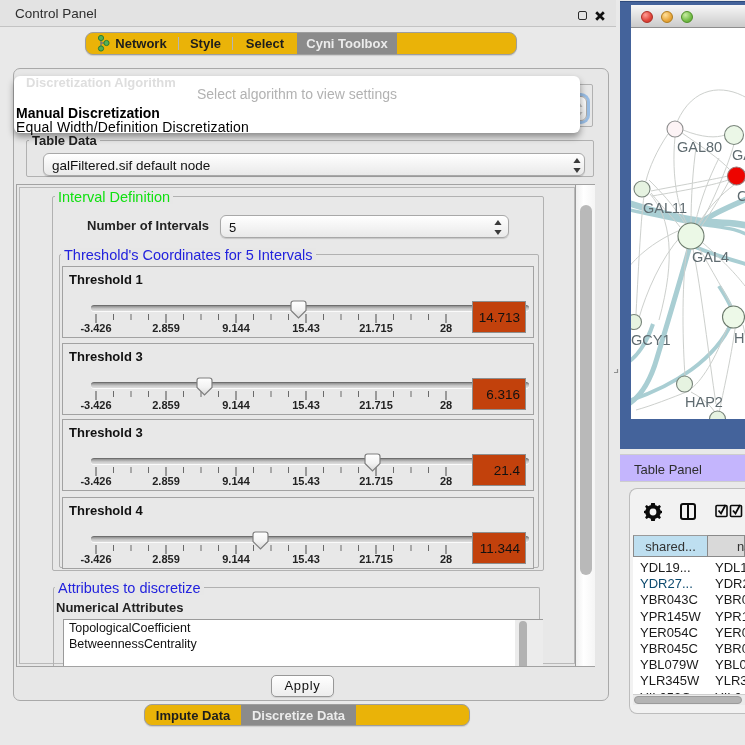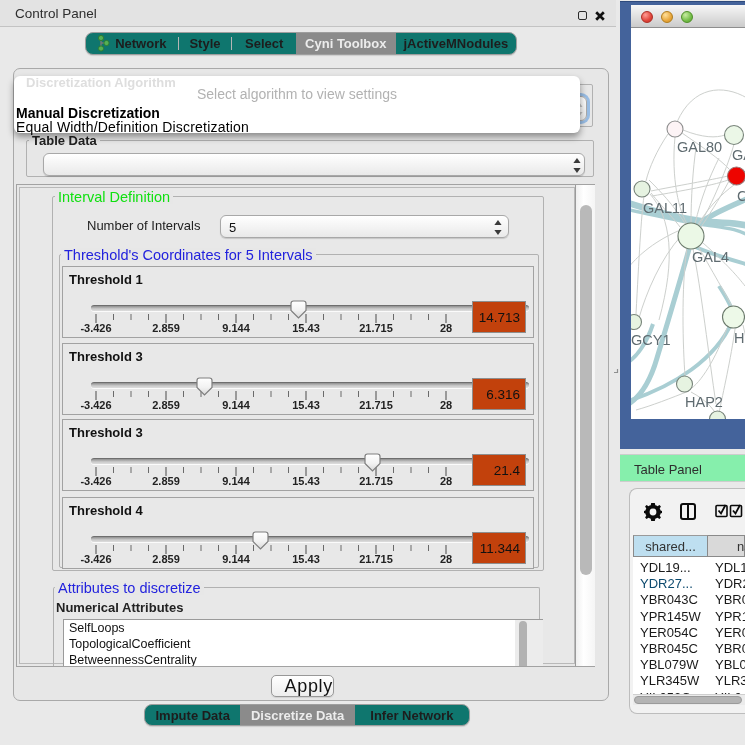--- a/index.html
+++ b/index.html
@@ -6,21 +6,21 @@
 html,body { width:745px; height:745px; overflow:hidden; }
 body { font-family:"Liberation Sans", sans-serif; background:#e9e9e9; position:relative; font-size:13px; color:#222; }
 .abs { position:absolute; }
 
 
 #titlebar { left:0; top:0; width:616px; height:27px; background:#e3e3e3; border-bottom:1px solid #c3c3c3; }
 #titlebar .t { position:absolute; left:15px; top:6px; font-size:13.5px; color:#2e2e2e; }
 #float-ico { left:577.5px; top:10.5px; width:9.5px; height:9.5px; border:1.9px solid #2b2b2b; border-radius:2px; }
 
 
-.tabgroup { height:23px; background:#0f766e; border:1px solid #9e9e9e; border-radius:8px; display:flex; align-items:center; box-shadow:0 1px 1px rgba(0,0,0,0.12); overflow:hidden; }
+.tabgroup { height:23px; background:#eab308; border:1px solid #9e9e9e; border-radius:8px; display:flex; align-items:center; box-shadow:0 1px 1px rgba(0,0,0,0.12); overflow:hidden; }
 .tabgroup .tab { height:100%; display:flex; align-items:center; justify-content:center; font-size:13px; font-weight:600; color:#1d1d1d; }
 .tabgroup .sel { background:#8b8b8b; color:#ececec; }
 .tabsep { width:1px; height:13px; background:#b5b5b5; align-self:center; }
 
 
 #mainpanel { left:13px; top:68px; width:596px; height:633px; background:#e7e7e7; border:1px solid #a9a9a9; border-radius:7px; }
 
 .tborder { position:absolute; border:1px solid #b1b1b1; border-radius:2px; }
 .ttitle { position:absolute; background:#e7e7e7; padding:0 3px; font-size:13px; line-height:13px; }
 
@@ -47,21 +47,21 @@
 
 #vsb { left:575px; top:185px; width:20px; height:481px; background:linear-gradient(90deg,#efefef,#ffffff 40%,#f5f5f5); border-left:1px solid #9a9a9a; }
 #vsb .thumb { position:absolute; left:4px; top:20px; width:12px; height:370px; background:#b9b9b9; border-radius:6px; }
 
 
 #netwin { left:620px; top:1px; width:125px; height:448px; background:#44639b; box-shadow:inset 0 1px 0 #2e4a7c; }
 #nettitle { left:631px; top:5px; width:114px; height:23px; background:linear-gradient(#f7f7f7,#cbcbcb); border-bottom:1px solid #8e8e8e; }
 .light { position:absolute; top:11px; width:12px; height:12px; border-radius:50%; }
 #canvas { left:631px; top:28px; width:114px; height:391px; background:#fff; overflow:hidden; }
 
-#tpbar { left:620px; top:454px; width:125px; height:28px; background:#86efac; border-top:1px solid #cdcdcd; border-bottom:1px solid #cdcdcd; }
+#tpbar { left:620px; top:454px; width:125px; height:28px; background:#c4b5fd; border-top:1px solid #cdcdcd; border-bottom:1px solid #cdcdcd; }
 #tpbar span { position:absolute; left:14px; top:7px; font-size:13px; color:#2e2e2e; }
 #tablebox { left:629px; top:488px; width:116px; height:226px; background:#f2f2f2; border:1px solid #bdbdbd; border-radius:8px 0 0 8px; border-right:none; }
 </style>
 </head>
 <body>
 
 <div id="titlebar" class="abs">
     <span class="t">Control Panel</span>
   </div>
 <div id="float-ico" class="abs"></div>
@@ -75,44 +75,44 @@
         <line x1="4" y1="8" x2="9" y2="8" stroke="#777" stroke-width="1.4"></line>
         <circle cx="4" cy="3" r="2.6" fill="#55b055" stroke="#2e7d32" stroke-width="1"></circle>
         <circle cx="9.5" cy="8" r="2.6" fill="#55b055" stroke="#2e7d32" stroke-width="1"></circle>
         <circle cx="4" cy="13.5" r="2.6" fill="#55b055" stroke="#2e7d32" stroke-width="1"></circle>
       </svg>Network</div>
   <div class="tabsep"></div>
   <div class="tab" style="width:53px;">Style</div>
   <div class="tabsep"></div>
   <div class="tab" style="width:64px;">Select</div>
   <div class="tab sel" style="width:100px;">Cyni Toolbox</div>
-  <div class="tab" style="width:121px;">jActiveMNodules</div>
 </div>
 
 <div id="mainpanel" class="abs"></div>
 
 <div class="tborder" style="left:26px; top:140px; width:568px; height:37px;"></div>
 <div class="ttitle" style="left:29px; top:134px; font-weight:bold;">Table Data</div>
 <div class="combo" style="left:43px; top:153px; width:542px; height:23px;">
+  <span class="ctext" style="font-size:13.5px;">galFiltered.sif default node</span>
   <svg class="abs" style="left:528px; top:3px;" width="10" height="17" viewBox="0 0 10 17">
       <path d="M5 1 L8.6 6 L1.4 6 Z" fill="#3a3a3a"></path>
       <path d="M5 16 L8.6 11 L1.4 11 Z" fill="#3a3a3a"></path>
     </svg>
 </div>
 
 <div class="abs" style="left:16px; top:184px; width:579px; height:483px; border:1px solid #a2a2a2;"></div>
 <div class="abs" style="left:19px; top:187px; width:556px; height:477px; border:1px solid #b9b9b9; background:#e8e8e8;"></div>
 <div id="vsb" class="abs">
     <div class="thumb"></div>
   </div>
 
 <div class="tborder" style="left:52px; top:196px; width:492px; height:375px;"></div>
 <div class="ttitle" style="left:55px; top:190px; color:#10e010; font-size:14.5px; line-height:14px;">Interval Definition</div>
 
-<div class="abs" style="left:87px; top:218px; font-weight:normal; font-size:13px;">Number of Intervals</div>
+<div class="abs" style="left:87px; top:218px; font-weight:bold; font-size:13px;">Number of Intervals</div>
 <div class="combo" style="left:220px; top:215px; width:289px; height:23px;">
   <span class="ctext">5</span>
   <svg class="abs" style="left:272px; top:3px;" width="10" height="17" viewBox="0 0 10 17">
       <path d="M5 1 L8.6 6 L1.4 6 Z" fill="#3a3a3a"></path>
       <path d="M5 16 L8.6 11 L1.4 11 Z" fill="#3a3a3a"></path>
     </svg>
 </div>
 
 <div class="tborder" style="left:59px; top:254px; width:480px; height:314px;"></div>
 <div class="ttitle" style="left:61px; top:248px; color:#2222dd; font-size:14.5px; line-height:14px;">Threshold's Coordinates for 5 Intervals</div>
@@ -307,34 +307,32 @@
     </svg>
   <div class="vbox">
       <span>11.344</span>
     </div>
 </div>
 
 <div class="tborder" style="left:53px; top:587px; width:487px; height:79px; border-bottom:none; border-bottom-left-radius:0; border-bottom-right-radius:0;"></div>
 <div class="ttitle" style="left:55px; top:581px; color:#2222dd; font-size:14.5px; line-height:14px;">Attributes to discretize</div>
 <div class="abs" style="left:56px; top:600px; font-weight:bold; font-size:13px;">Numerical Attributes</div>
 <div id="attrlist" class="abs">
-  <div>SelfLoops</div>
   <div>TopologicalCoefficient</div>
   <div>BetweennessCentrality</div>
 </div>
 <div class="abs" style="left:515px; top:620px; width:28px; height:46px; background:#ececec;"></div>
 <div class="abs" style="left:518.5px; top:621px; width:8.5px; height:45px; background:#b2b2b2; border-radius:4.5px 4.5px 0 0;"></div>
 <div class="abs" style="left:16px; top:666px; width:579px; height:1px; background:#a2a2a2;"></div>
 
-<div id="applybtn" class="abs" style="font-size:18px; letter-spacing:0.7px;text-align:right;">Apply</div>
+<div id="applybtn" class="abs" style="font-size:13px; letter-spacing:0.7px;">Apply</div>
 
 <div class="tabgroup abs" style="left:144px; top:704px; width:326px; height:22px;">
   <div class="tab" style="width:96px;">Impute Data</div>
   <div class="tab sel" style="width:115px;">Discretize Data</div>
-  <div class="tab" style="width:115px;">Infer Network</div>
 </div>
 
 <div class="tborder" style="left:26px; top:84px; width:567px; height:43px;"></div>
 <div class="combo" style="left:43px; top:96px; width:544px; height:25px; box-shadow:0 0 0 3px rgba(100,160,225,0.6);">
   <svg class="abs" style="left:530px; top:4px;" width="10" height="17" viewBox="0 0 10 17">
       <path d="M5 1 L8.6 6 L1.4 6 Z" fill="#c0c0c0"></path>
       <path d="M5 16 L8.6 11 L1.4 11 Z" fill="#c0c0c0"></path>
     </svg>
 </div>
 

